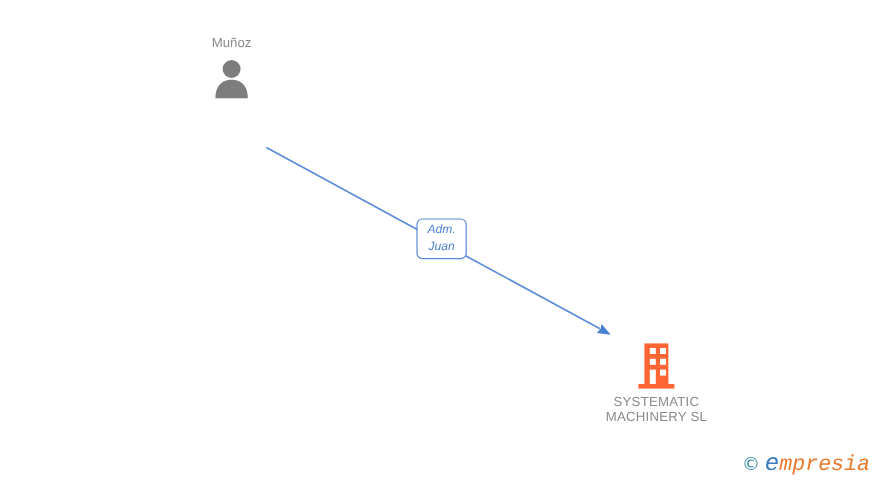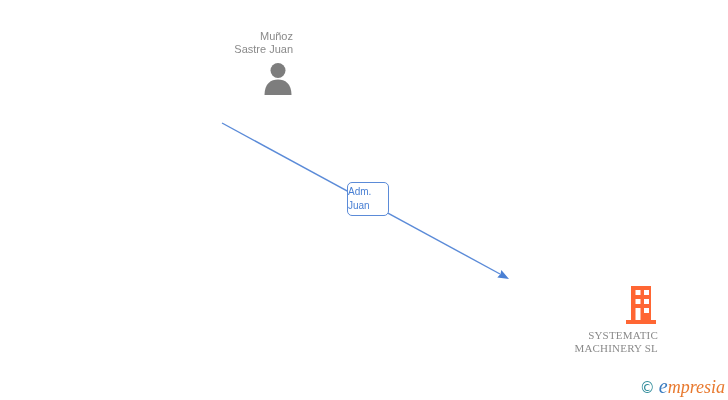--- a/index.html
+++ b/index.html
@@ -13,87 +13,87 @@
   }
   .edge-svg {
     position: absolute;
     left: 0; top: 0;
     width: 728px; height: 400px;
     z-index: 1;
   }
   .node {
     position: absolute;
     z-index: 2;
-    text-align: right;
+    text-align: center;
     cursor: pointer;
   }
   .node-label {
     color: #8a8a8a;
     font-size: 11px;
     line-height: 13px;
     white-space: nowrap;
   }
   .person-node { left: 93px; top: 30px; width: 200px; }
   .person-icon-wrap { margin-top: 6px; height: 33px; }
-  .company-node { left: 458px; top: 286px; width: 200px; font-family: Liberation Serif, serif; }
+  .company-node { left: 447px; top: 286px; width: 200px; }
   .company-icon-wrap { height: 38px; margin-bottom: 5px; }
   .company-label { letter-spacing: 0.2px; }
   .edge-label-box {
     position: absolute;
     left: 347px; top: 182px;
     width: 40px; height: 30px;
     background: #ffffff;
     border: 1px solid #5b8bd8;
     border-radius: 5px;
     z-index: 3;
     color: #4a80d4;
     font-size: 10px;
     line-height: 14px;
-    text-align: left;
+    text-align: center;
     padding-top: 2px;
     box-sizing: content-box;
+    font-style: italic;
   }
   .watermark {
     position: absolute;
     right: 3px; bottom: 3px;
     z-index: 4;
     display: flex;
     align-items: baseline;
     gap: 4px;
     text-decoration: none;
     cursor: pointer;
   }
   .wm-copy {
     color: #2e8b9a;
     font-size: 15px;
     font-family: "DejaVu Sans", sans-serif;
   }
   .wm-brand {
-    font-family: Liberation Serif, serif;
+    font-family: Liberation Mono, monospace;
     font-style: italic;
     font-size: 18px;
     line-height: 18px;
   }
   .wm-e { color: #3a7cc0; font-size: 20px; }
   .wm-rest { color: #e8792e; }
 </style>
 </head>
 <body>
 
 <div class="canvas">
 
   <svg class="edge-svg" viewBox="0 0 728 400">
     <line x1="222" y1="123" x2="500" y2="274" stroke="#5b8bd8" stroke-width="1.4"></line>
     <polygon points="509,279 497.3,277.5 500.5,274 501.3,270.1" fill="#4a80d4"></polygon>
   </svg>
 
   <div class="node person-node">
     <div class="node-label">
       <div>Muñoz</div>
-      <div>Sastre Juan</div>
     </div>
     <div class="person-icon-wrap">
       <svg width="30" height="33" viewBox="0 0 30 33">
         <circle cx="15" cy="8.5" r="7.5" fill="#7d7d7d"></circle>
         <path d="M1.5,33 C1.5,21.5 8,17.5 15,17.5 C22,17.5 28.5,21.5 28.5,33 Z" fill="#7d7d7d"></path>
       </svg>
     </div>
   </div>
 
   <div class="edge-label-box">

